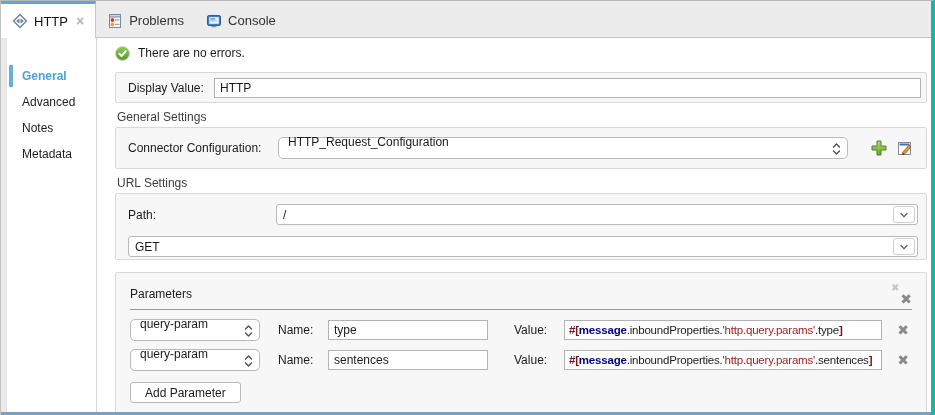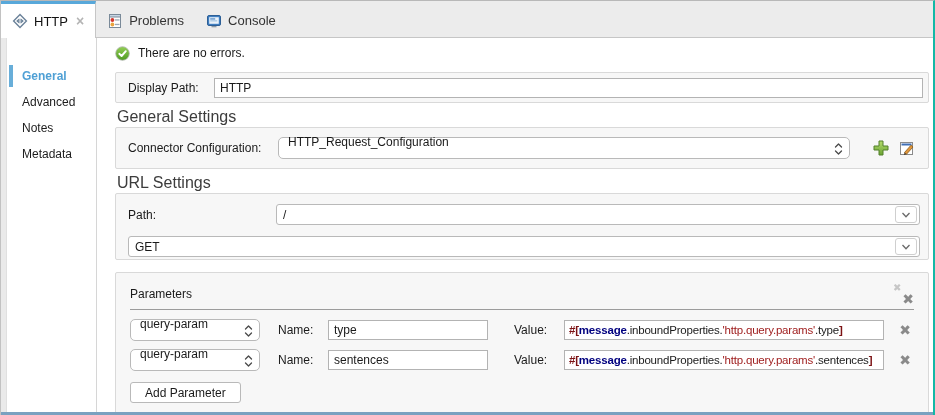--- a/index.html
+++ b/index.html
@@ -3,21 +3,21 @@
 <meta charset="utf-8">
 <style>
   * { box-sizing: border-box; margin: 0; padding: 0; }
   html, body { background: #fff; }
   body { font-family: "Liberation Sans", sans-serif; }
 
   .frame {
     position: relative; width: 935px; height: 415px;
     border-top: 1px solid #b8b8b8;
     border-left: 1px solid #c2c2c2;
-    border-right: 2px solid #14b8a6;
+    border-right: 4px solid #14b8a6;
     overflow: hidden; background: #4d7c0f;
   }
 
   
   .tabbar {
     display: flex; align-items: stretch;
     height: 37px; background: #ececec;
     border-bottom: 1px solid #c6c6c6;
   }
   .tab {
@@ -51,21 +51,21 @@
   .content {
     flex: 1; background: #fff; overflow: hidden;
     padding: 3px 4px 0 18px; font-size: 12px; color: #1a1a1a;
   }
 
   
   .status-row { display: flex; align-items: center; gap: 8px; height: 20px; margin: 2px 0 9px 0; }
 
   
   .box { background: #f7f7f7; border: 1px solid #d9d9d9; border-radius: 2px; }
-  .section-label { font-size: 16px; color: #3c3c3c; margin: 7px 0 3px 2px; line-height: 14px; }
+  .section-label { font-size: 12px; color: #3c3c3c; margin: 7px 0 3px 2px; line-height: 14px; }
 
   .display-box { height: 31px; display: flex; align-items: center; padding: 0 5px 0 12px; }
   .display-box .lbl { width: 86px; flex: none; }
   .txt-input {
     height: 20px; border: 1px solid #b3b3b3; background: #fff;
     font-family: "Liberation Sans", sans-serif; font-size: 12px;
     color: #1a1a1a; padding: 0 5px; border-radius: 0; outline: none;
   }
   .flex1 { flex: 1; min-width: 0; }
 
@@ -196,21 +196,21 @@
                 <stop offset="1" stop-color="#4f9a22"></stop>
             </linearGradient>
           </defs>
           <circle cx="7.5" cy="7.5" r="6.8" fill="url(#gGreen)" stroke="#aeb4ae" stroke-width="0.8"></circle>
           <path d="M4.3 7.8 L6.6 10 L10.8 5.2" fill="none" stroke="#fff" stroke-width="1.9" stroke-linecap="round" stroke-linejoin="round"></path>
         </svg>
         <span>There are no errors.</span>
       </div>
 
       <div class="box display-box">
-        <span class="lbl">Display Path:</span>
+        <span class="lbl">Display Value:</span>
         <input class="txt-input flex1" type="text" value="HTTP" style="">
       </div>
 
       <div class="section-label">General Settings</div>
       <div class="box general-box">
         <span class="lbl">Connector Configuration:</span>
         <div class="combo-mac flex1 mr10">
           <span>HTTP_Request_Configuration</span>
           <svg class="stepper" width="9" height="14" viewBox="0 0 9 14">
             <path d="M1.5 5 L4.5 2 L7.5 5" fill="none" stroke="#4a4a4a" stroke-width="1.3" stroke-linecap="round" stroke-linejoin="round"></path>

